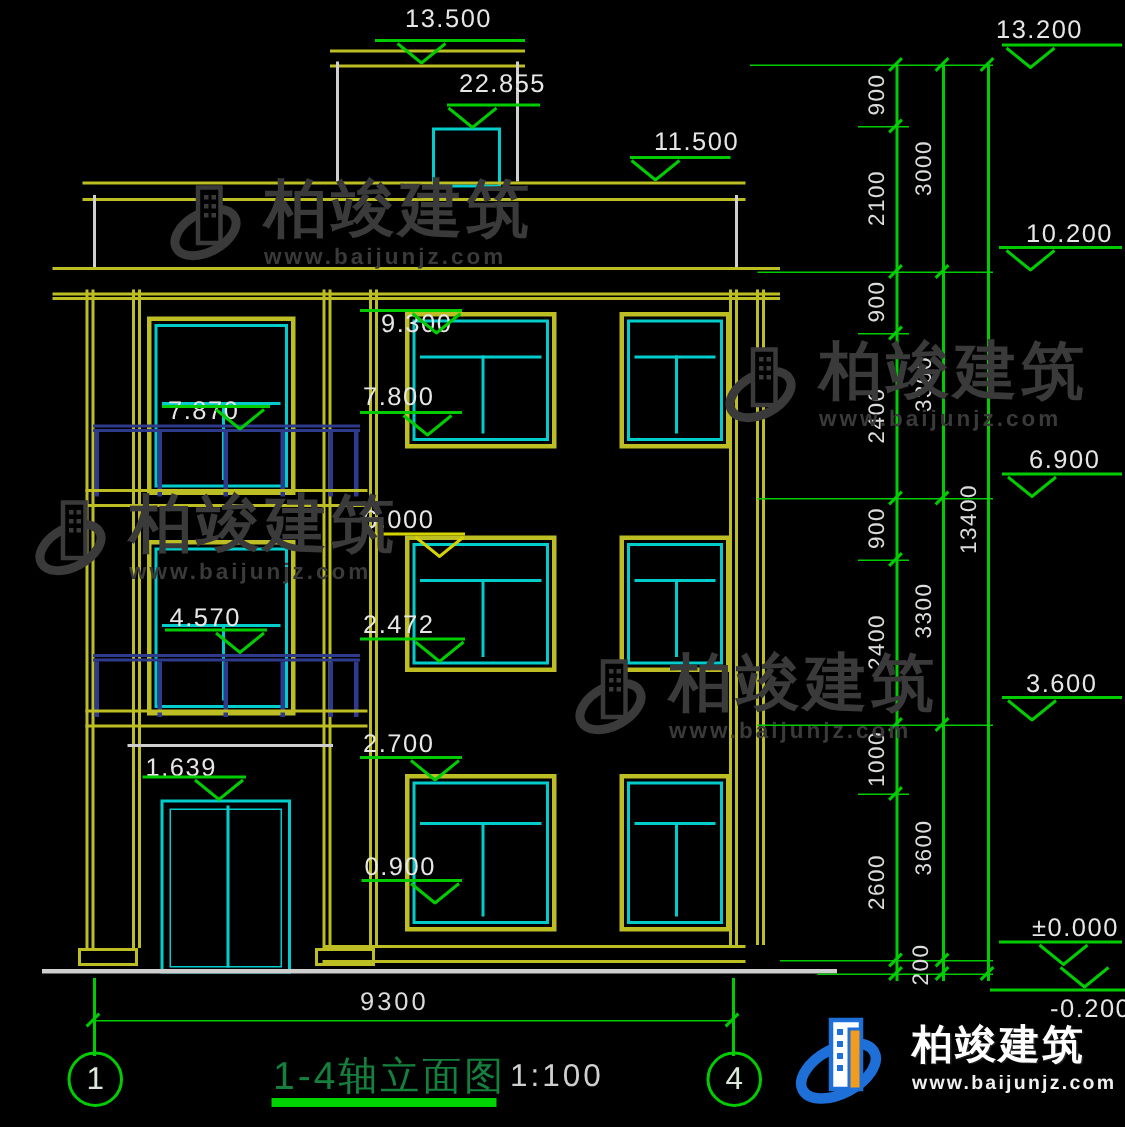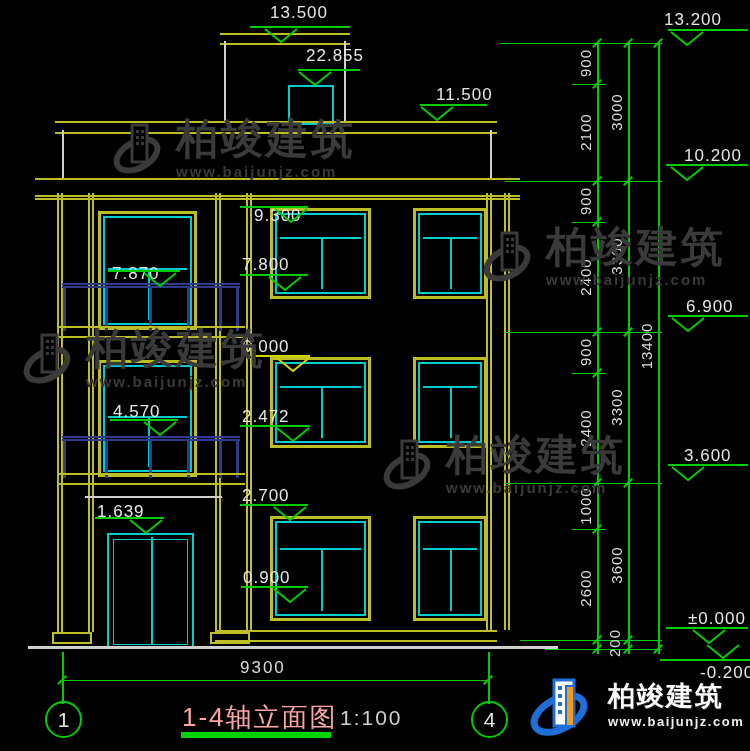--- a/index.html
+++ b/index.html
@@ -33,21 +33,21 @@
   .vlab{position:absolute;color:#dcdcdc;font-size:15px;white-space:nowrap;
         transform:translate(-50%,-50%) rotate(-90deg);letter-spacing:1px;}
   .hlab{position:absolute;color:#dcdcdc;font-size:17px;white-space:nowrap;letter-spacing:2px;}
   
   .wm{position:absolute;display:flex;align-items:center;gap:8px;z-index:1;}
   .wm-text{font-size:42px;font-weight:bold;color:#3a3a3a;letter-spacing:3px;line-height:1;}
   .wm-url{font-size:15px;font-weight:bold;color:#3a3a3a;letter-spacing:2px;margin-top:3px;}
   
   .axis-bubble{position:absolute;width:33px;height:33px;border:2px solid #00cc00;border-radius:50%;
                color:#d9e8d9;font-size:21px;text-align:center;line-height:33px;}
-  #title-text{position:absolute;color:#fca5a5;font-size:26px;letter-spacing:2px;white-space:nowrap;}
+  #title-text{position:absolute;color:#15803d;font-size:26px;letter-spacing:2px;white-space:nowrap;}
   #title-scale{position:absolute;color:#cfcfcf;font-size:21px;letter-spacing:2px;}
   #title-underline{position:absolute;background:#00d400;}
   #logo{position:absolute;display:flex;align-items:center;gap:8px;z-index:7;}
   .logo-text{font-size:27px;font-weight:bold;color:#fff;letter-spacing:2px;line-height:1;
              text-shadow:1px 1px 0 #222;}
   .logo-url{font-size:13px;font-weight:bold;color:#f0f0f0;letter-spacing:1.5px;margin-top:4px;}
 </style>
 </head>
 <body>
 

